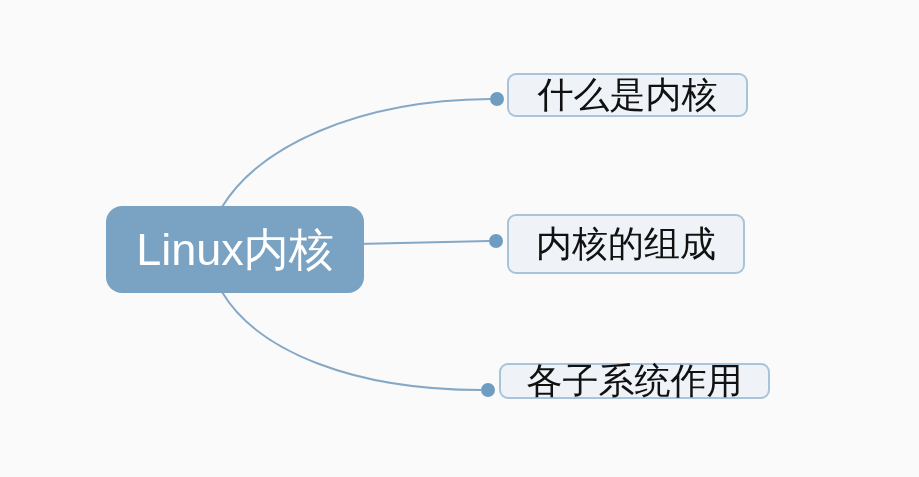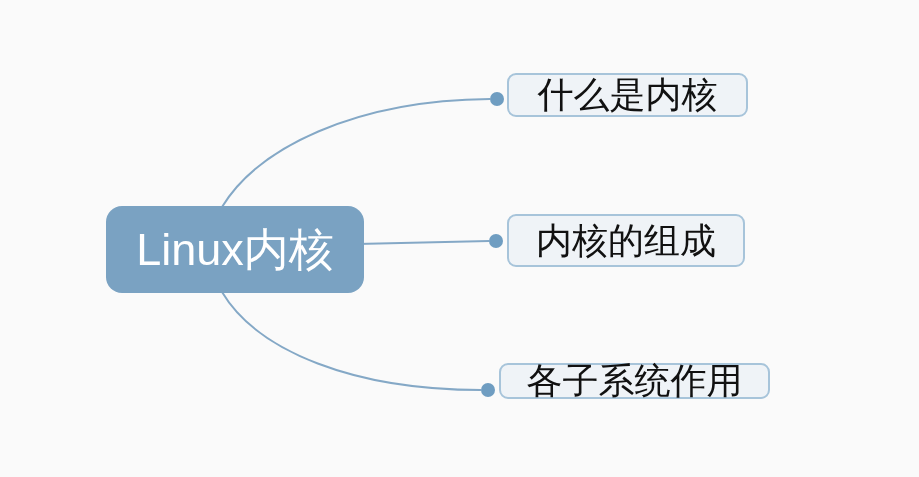--- a/index.html
+++ b/index.html
@@ -54,21 +54,21 @@
   }
   .child-node{
     background:var(--child-fill);
     border:2px solid var(--child-border);
     border-radius:9px;
     color:var(--child-text);
     font-size:36px;
     line-height:1;
   }
   .child-1{left:507px;top:73px;width:241px;height:44px;}
-  .child-2{left:507px;top:214px;width:238px;height:53px;}
+  .child-2{left:507px;top:214px;width:238px;height:60px;}
   .child-3{left:499px;top:363px;width:271px;height:36px;}
 </style>
 </head>
 <body>
 
 <div class="canvas">
 
   <svg class="edges" viewBox="0 0 919 477" xmlns="http://www.w3.org/2000/svg">
     <path d="M 222 207 C 258 148, 355 100, 490 99"></path>
     <path d="M 357 244 L 489 241"></path>

